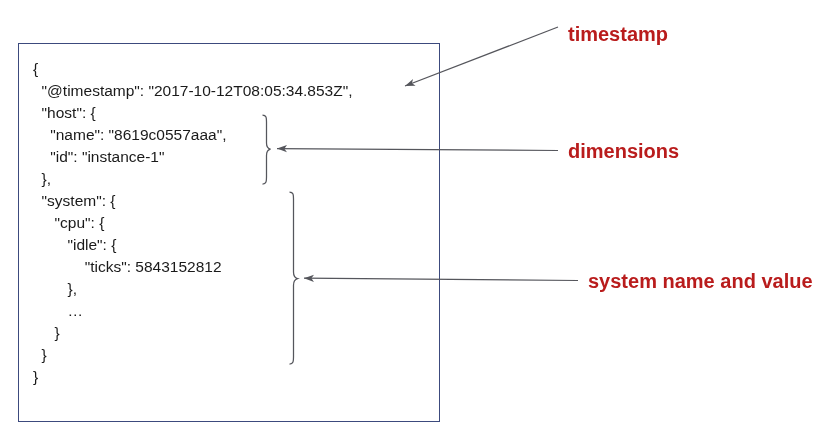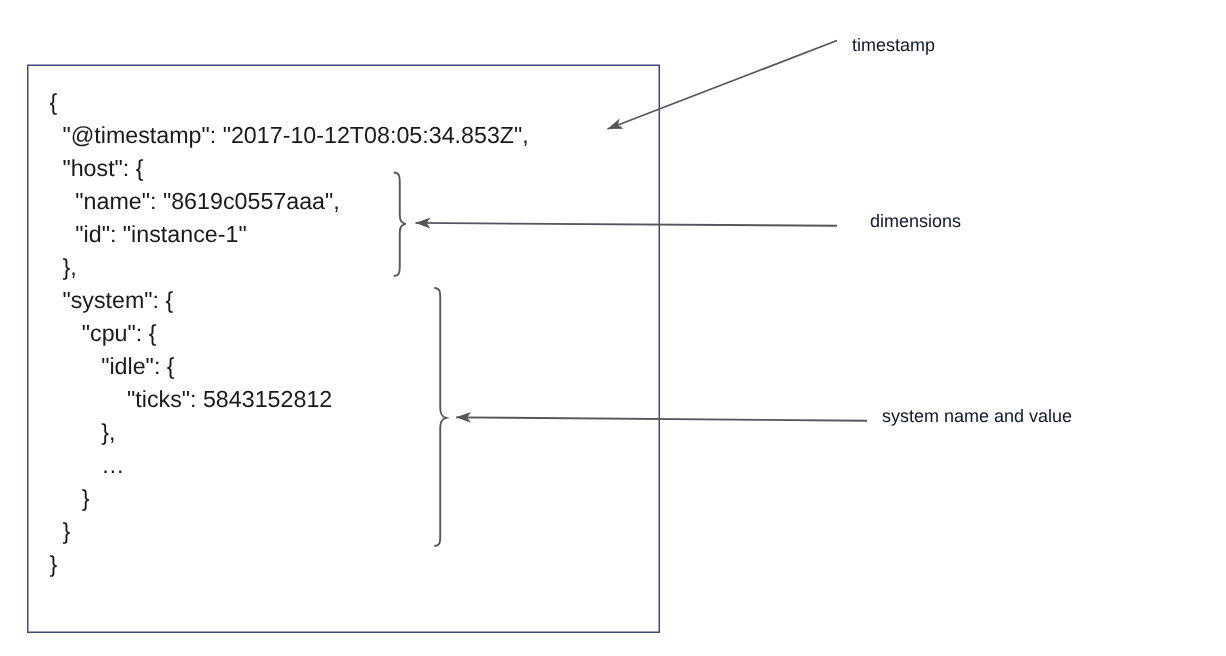--- a/index.html
+++ b/index.html
@@ -52,26 +52,27 @@
     left: 0; top: 0;
     width: 817px;
     height: 437px;
     pointer-events: none;
   }
 
   
   .callout-label {
     position: absolute;
     font-family: "Liberation Sans", sans-serif;
-    font-size: 12px;
-    color: #0f172a;
+    font-size: 20px;
+    color: #b91c1c;
     white-space: nowrap;
+    font-weight: bold;
   }
   #label-timestamp { left: 568px; top: 23px; }
-  #label-dimensions { left: 580px; top: 140px; }
+  #label-dimensions { left: 568px; top: 140px; }
   #label-metric     { left: 588px; top: 270px; }
 </style>
 </head>
 <body>
 
 <div id="diagram-root">
 
   <div class="json-box">
     <pre class="json-code">{
   "@timestamp": "2017-10-12T08:05:34.853Z",

